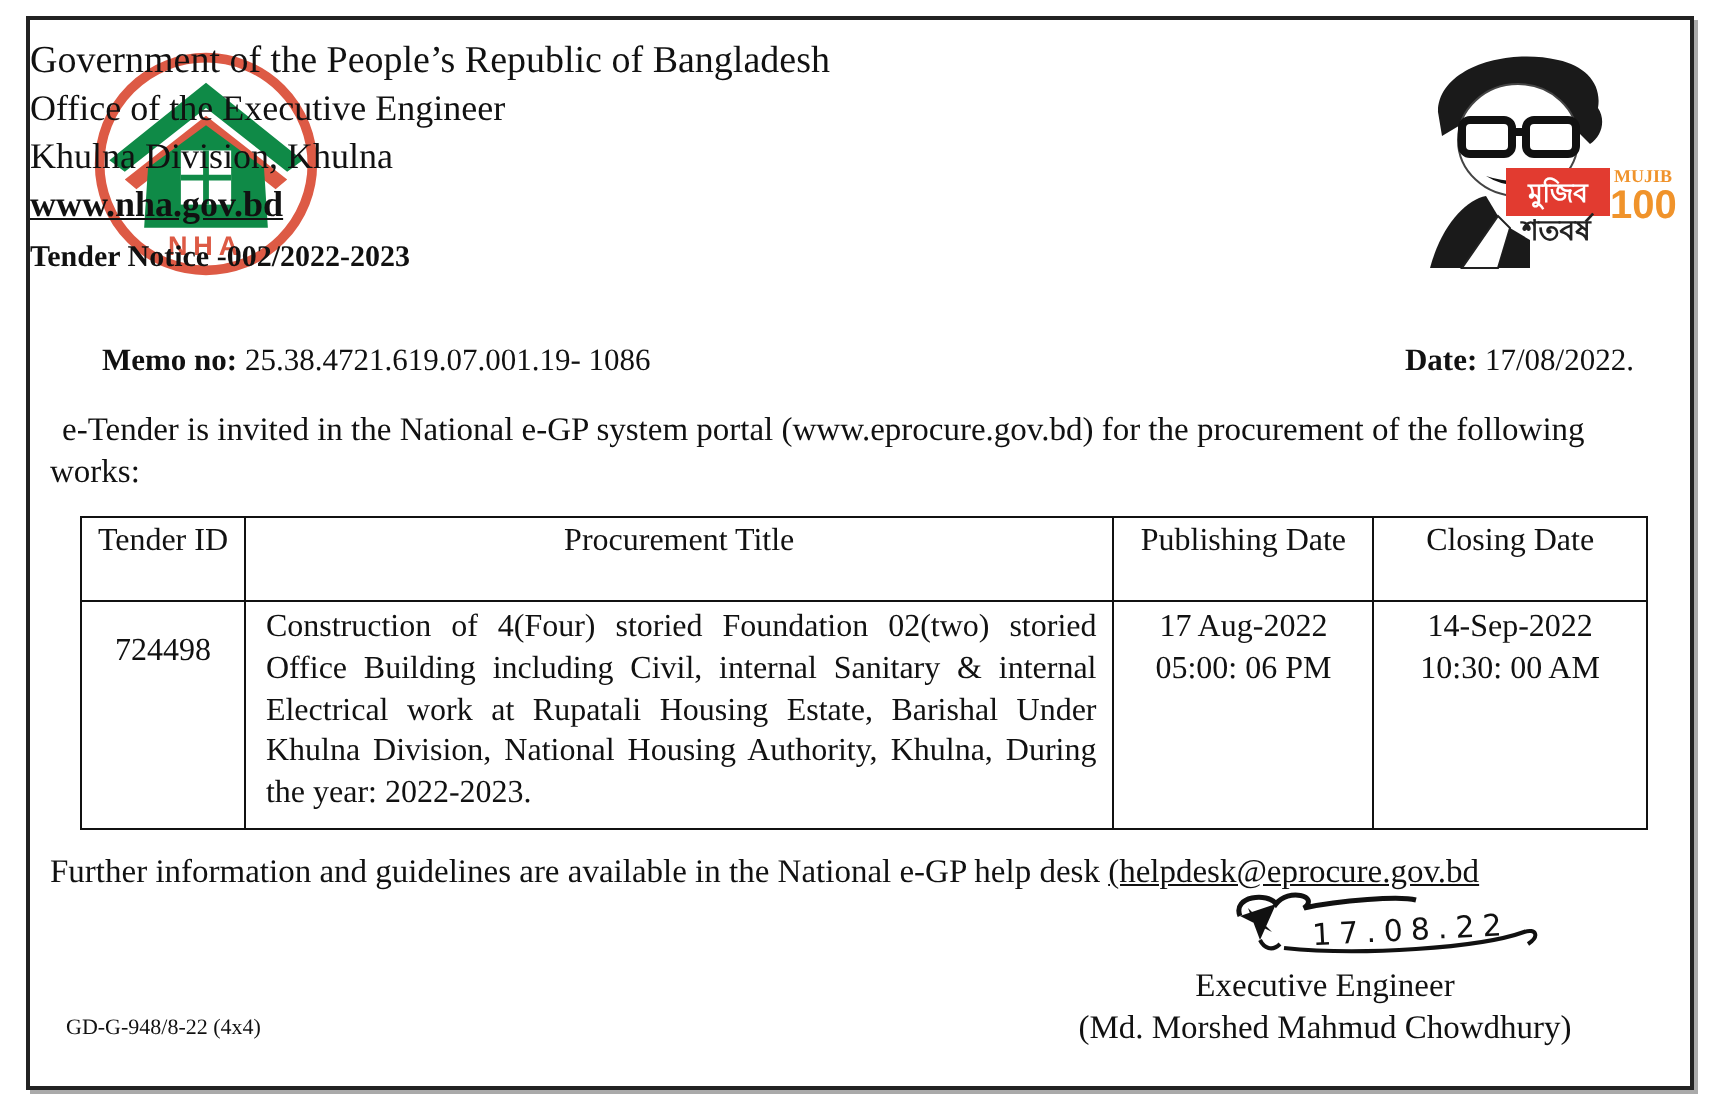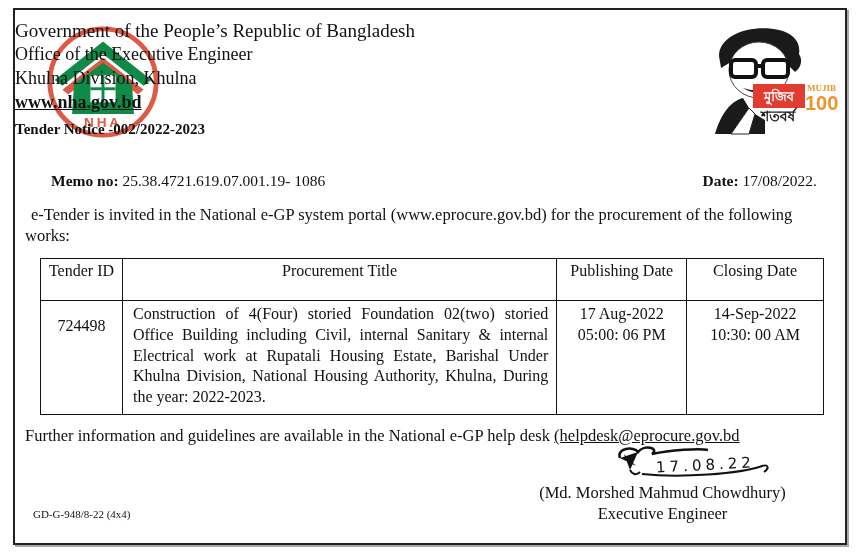--- a/index.html
+++ b/index.html
@@ -203,19 +203,19 @@
     <svg width="200" height="46" viewBox="0 0 200 46">
       <path d="M30,18 C26,8 44,6 48,12 C54,4 70,8 62,14 C80,10 110,8 118,10" fill="none" stroke="#111" stroke-width="2.5"></path>
       <path d="M30,18 L48,12 L40,30 L34,14 L46,26 Z" fill="#111"></path>
       <path d="M40,30 C42,34 46,36 50,32" fill="none" stroke="#111" stroke-width="2"></path>
       <path d="M52,34 C90,38 150,34 172,26 C178,24 180,28 174,32" fill="none" stroke="#111" stroke-width="2"></path>
     </svg>
     <span class="sig-date">17.08.22</span>
   </div>
 
   <div class="signatory">
+    <div>Executive Engineer</div>
     <div>(Md. Morshed Mahmud Chowdhury)</div>
-    <div>Executive Engineer</div>
   </div>
 
   <div class="doc-ref">GD-G-948/8-22 (4x4)</div>
 
 </div>
 
 </body></html>

